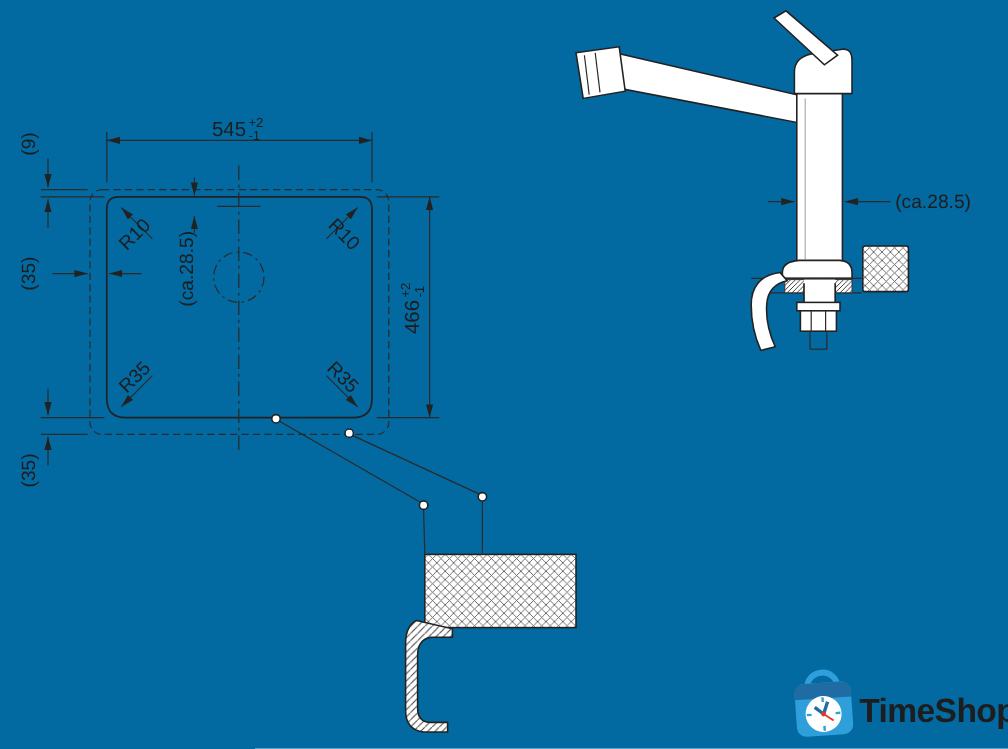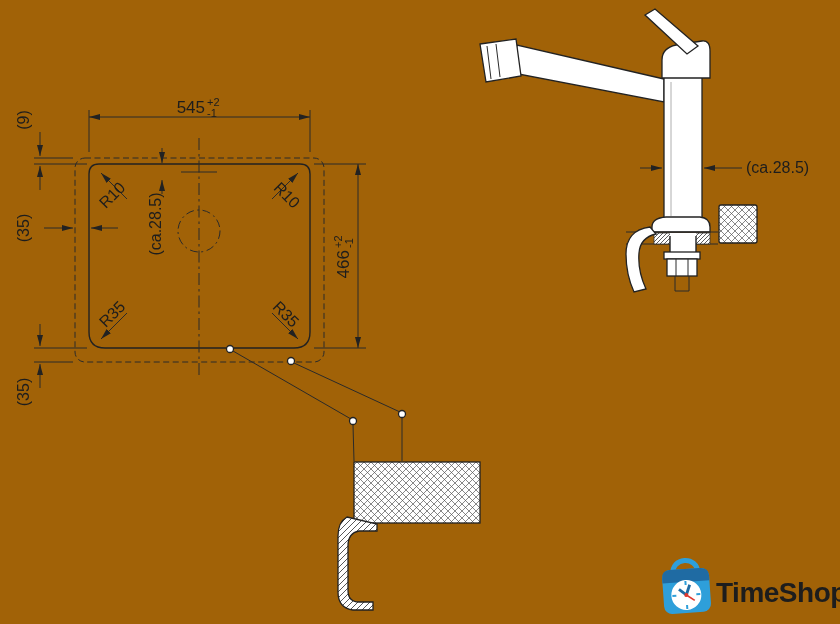--- a/index.html
+++ b/index.html
@@ -1,16 +1,16 @@
 <!DOCTYPE html>
 <html><head>
 <meta charset="utf-8">
 <style>
   html,body{margin:0;padding:0;background:#fff;}
-  .canvas{position:relative;width:840px;height:624px;background:#a16207;overflow:hidden;}
+  .canvas{position:relative;width:840px;height:624px;background:#0369a1;overflow:hidden;}
   svg{position:absolute;top:0;left:0;}
   text{font-family:"Liberation Sans", sans-serif;fill:#1d1d1d;}
   .dim{font-size:16px;}
   .dimBig{font-size:17px;}
   .tol{font-size:11px;}
   .logoText{font-size:28px;font-weight:bold;letter-spacing:-0.5px;}
   .thin{stroke:#2a2a2a;stroke-width:1;fill:none;}
   .outline{stroke:#222;stroke-width:1.4;fill:none;}
   .white{fill:#ffffff;stroke:#222;stroke-width:1.3;}
 </style>

